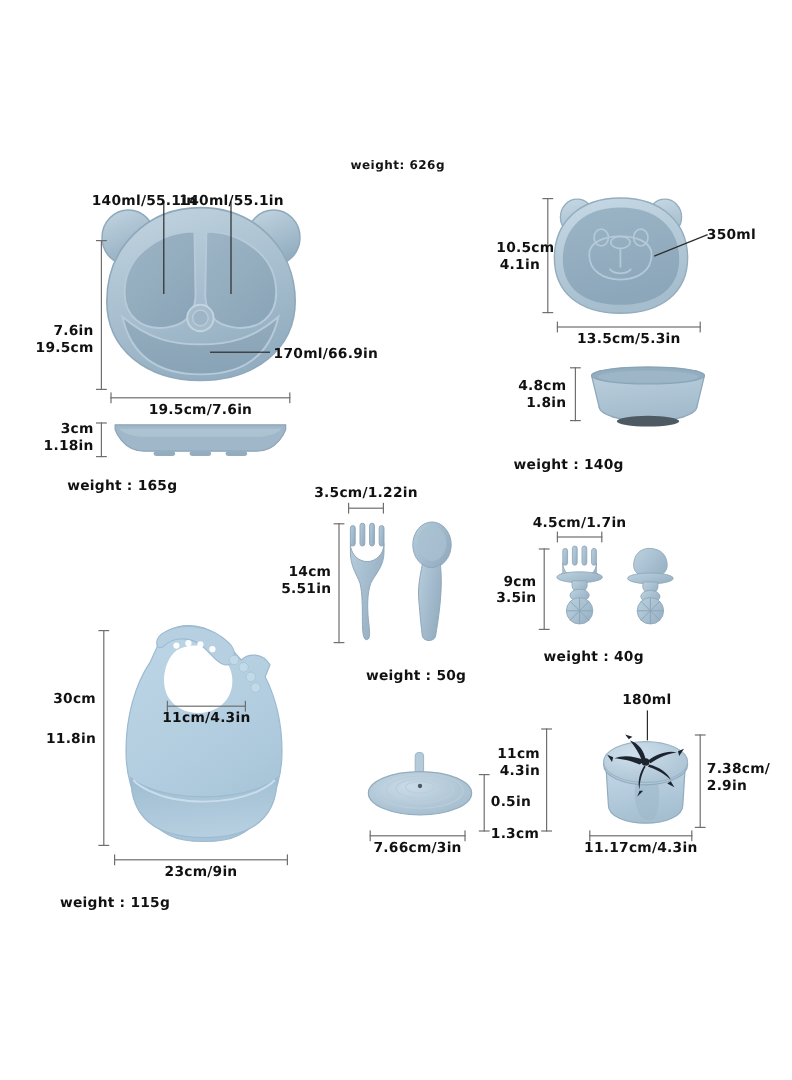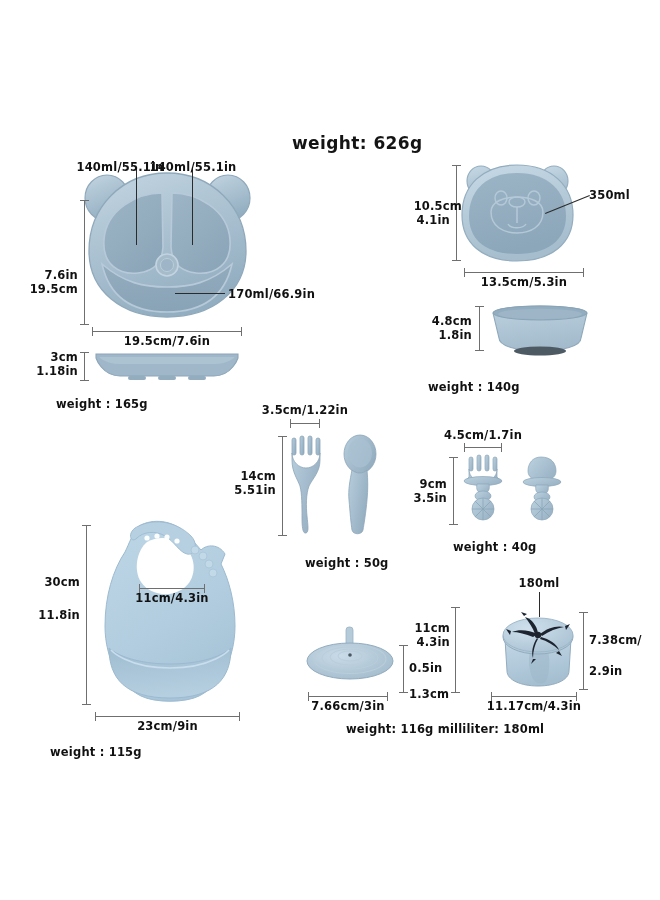--- a/index.html
+++ b/index.html
@@ -26,21 +26,21 @@
     letter-spacing: 0.2px;
     color: #111;
     white-space: nowrap;
     line-height: 1.16;
     text-align: center;
   }
   .lbl.c { text-align: center; }
   .lbl.r { text-align: right; }
   .title {
     position: absolute;
-    font-size: 17px;
+    font-size: 10px;
     font-weight: 700;
     letter-spacing: 0.4px;
     white-space: nowrap;
     text-align: right;
   }
   
   .vline {
     position: absolute;
     width: 1px;
     background: #6f6f6f;
@@ -391,20 +391,19 @@
 
   <div class="leader-v" style="left:539px; top:592px; height:25px;"></div>
   <div class="lbl c" style="left:509px; top:577px; width:60px;">180ml</div>
 
   <div class="vline" style="left:455px; top:607px; height:86px;"></div>
   <div class="lbl r" style="left:396px; top:622px; width:54px;">11cm</div>
   <div class="lbl r" style="left:396px; top:636px; width:54px;">4.3in</div>
 
   <div class="vline" style="left:583px; top:612px; height:78px;"></div>
   <div class="lbl" style="left:589px; top:634px;">7.38cm/</div>
-  <div class="lbl" style="left:589px; top:648px;margin-top:17px;">2.9in</div>
+  <div class="lbl" style="left:589px; top:648px;">2.9in</div>
 
   <div class="hline" style="left:491px; top:696px; width:86px;"></div>
   <div class="lbl c" style="left:484px; top:700px; width:100px;">11.17cm/4.3in</div>
 
-  <div class="lbl" style="left:346px; top:723px;">weight: 116g  milliliter: 180ml</div>
 
 </div>
 
 </body></html>

